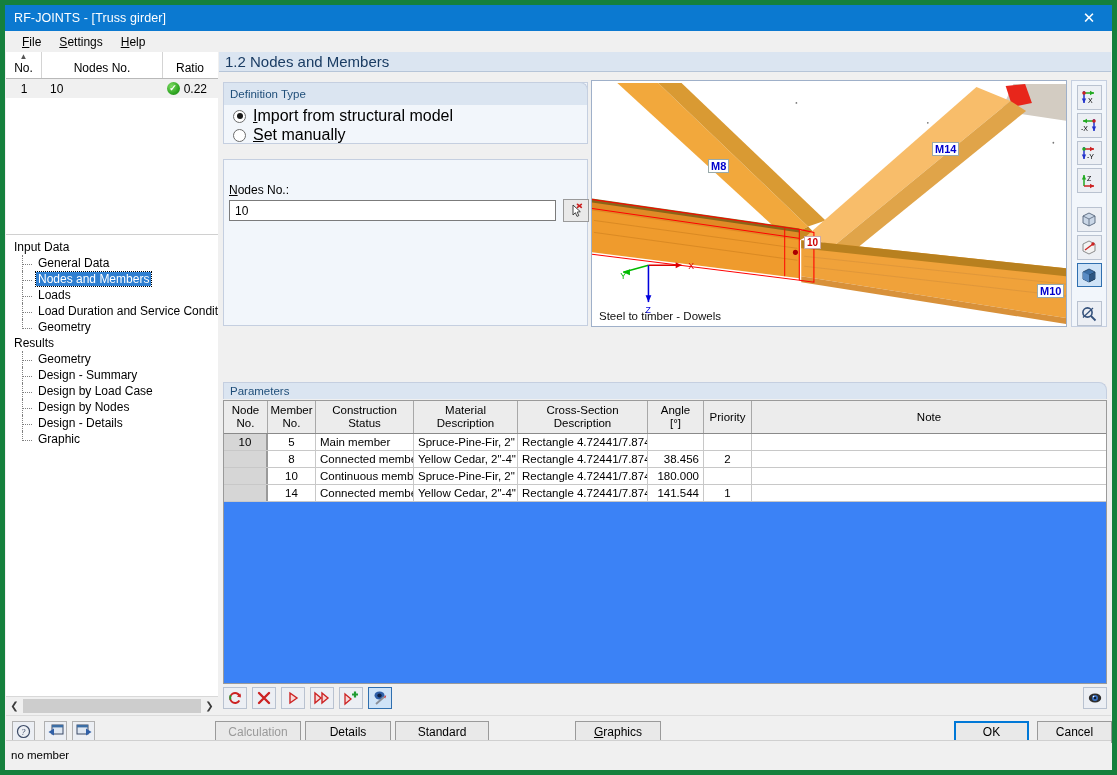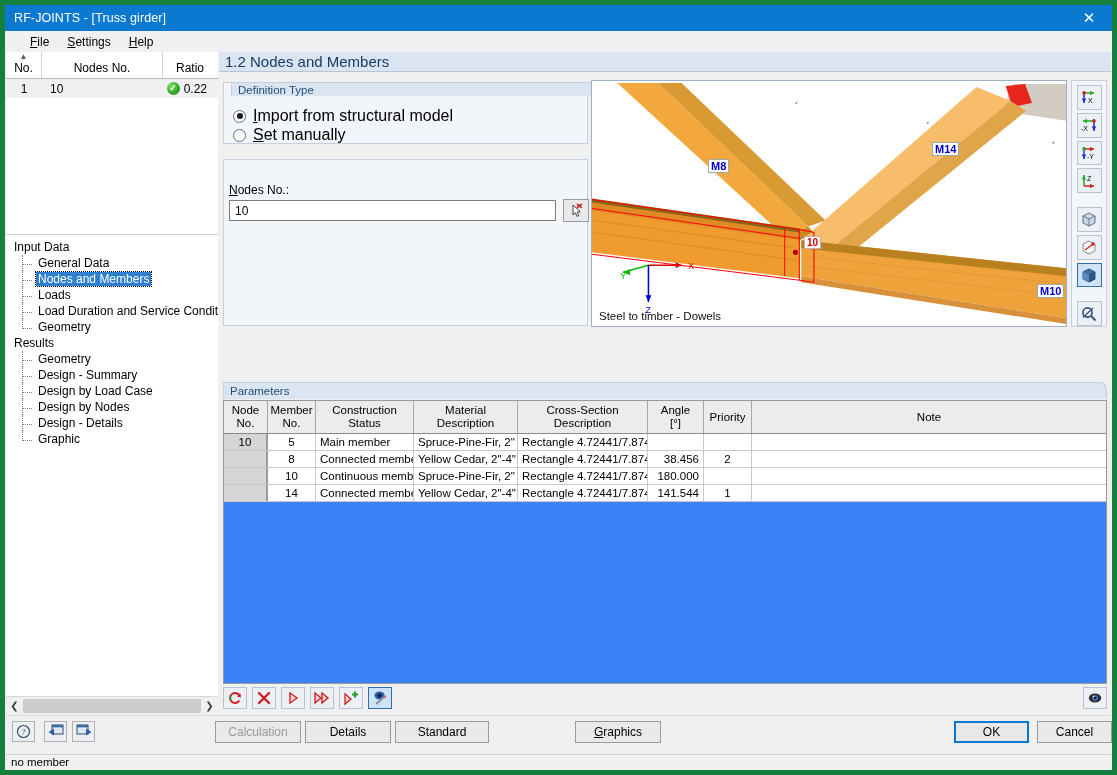--- a/index.html
+++ b/index.html
@@ -16,21 +16,21 @@
   
   .titlebar{height:26px;background:#0b79d0;display:flex;align-items:center;
             padding:0 0 0 9px;box-sizing:border-box;}
   .title-text{color:#fff;font-size:12.5px;letter-spacing:.1px;}
   .title-spacer{flex:1;}
   .close-btn{width:46px;height:26px;display:flex;align-items:center;justify-content:center;
              color:#fff;font-size:15px;font-family:"Liberation Sans",sans-serif;}
 
   
   .menubar{height:21px;background:#f0f0f0;display:flex;align-items:center;
-           padding-left:16px;box-sizing:border-box;}
+           padding-left:8px;box-sizing:border-box;}
   .menu-item{padding:2px 9px;font-size:12px;color:#000;}
   .menu-item u{text-decoration:underline;}
 
   
   .body-area{position:absolute;top:47px;left:1px;right:1px;bottom:56px;}
 
   
   .left-panel{position:absolute;left:0;top:0;width:212px;bottom:0;
               background:#fff;box-sizing:border-box;}
   .nodes-table{width:212px;height:183px;background:#fff;border-bottom:1px solid #d0d0d0;
@@ -76,24 +76,24 @@
   .hs-track{flex:1;height:16px;background:#f0f0f0;}
   .hs-thumb{height:14px;margin:1px 0;background:#cdcdcd;width:100%;}
 
   
   .right-panel{position:absolute;left:213px;right:0;top:0;bottom:0;background:#f0f0f0;}
   .panel-title{height:20px;background:#dbe5f1;border-bottom:1px solid #b6c5d8;
                display:flex;align-items:center;padding-left:6px;
                font-size:15px;color:#1a3c63;box-sizing:border-box;}
 
   .group{position:absolute;background:#f2f6fb;border:1px solid #c5cfe0;box-sizing:border-box;}
-  .group-cap{position:absolute;top:-1px;left:-1px;height:14px;background:#dbe5f1;
+  .group-cap{position:absolute;top:-1px;left:-1px;height:23px;background:#dbe5f1;
              display:flex;align-items:center;padding:0 12px 0 6px;
              font-size:11.5px;color:#1f4e79;border:1px solid #c5cfe0;border-bottom:none;
-             border-radius:0 8px 0 0;box-sizing:border-box;margin-left:8px;}
+             border-radius:0 8px 0 0;box-sizing:border-box;}
 
   .radio-row{display:flex;align-items:center;gap:7px;font-size:16px;}
   .radio{width:13px;height:13px;border-radius:50%;border:1px solid #6b6b6b;
          background:#fff;box-sizing:border-box;display:inline-flex;align-items:center;
          justify-content:center;flex:0 0 auto;}
   .radio.on:after{content:"";width:6px;height:6px;border-radius:50%;background:#1a1a1a;}
 
   .field-label{font-size:12px;}
   .txt-input{height:21px;background:#fff;border:1px solid #7b7b7b;box-sizing:border-box;
              display:flex;align-items:center;padding-left:5px;font-size:12px;color:#000;}
@@ -154,21 +154,21 @@
              border-top:1px solid #dcdcdc;box-sizing:border-box;}
   .bb-icon{width:23px;height:21px;background:#eceff4;border:1px solid #b0b0b0;
            box-sizing:border-box;display:flex;align-items:center;justify-content:center;
            margin-left:6px;}
   .btn{height:22px;background:#e9e9e9;border:1px solid #9a9a9a;box-sizing:border-box;
        display:flex;align-items:center;justify-content:center;font-size:12px;color:#000;}
   .btn.disabled{color:#9a9a9a;}
   .btn.primary{border:2px solid #0078d7;background:#e9e9e9;}
   .btn u{text-decoration:underline;}
 
-  .statusbar{position:absolute;left:1px;right:1px;bottom:1px;height:15px;
+  .statusbar{position:absolute;left:1px;right:1px;bottom:1px;height:29px;
              background:#f0f0f0;border-top:1px solid #d0d0d0;display:flex;
              align-items:center;padding-left:5px;font-size:11.5px;box-sizing:border-box;}
 </style>
 </head>
 <body>
 
 <div class="app">
 
   <div class="titlebar">
     <span class="title-text">RF-JOINTS - [Truss girder]</span>

